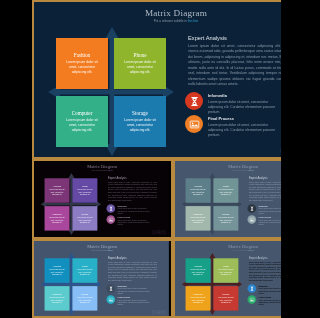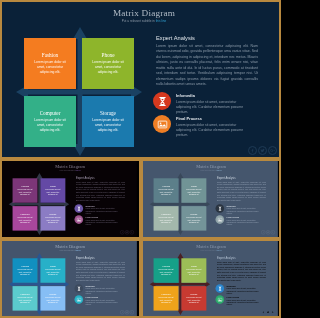--- a/index.html
+++ b/index.html
@@ -1,20 +1,20 @@
 <!DOCTYPE html>
 <html><head>
 <meta charset="utf-8">
 <style>
   html,body{margin:0;padding:0;background:#000;}
   body{width:281px;height:318px;overflow:hidden;font-family:"Liberation Sans",sans-serif;
        -webkit-font-smoothing:antialiased;}
   .page{position:relative;width:281px;height:318px;background:#000;overflow:hidden;}
 
-  .panel{position:absolute;overflow:hidden;box-sizing:border-box;border:2px solid #a3a3a3;}
+  .panel{position:absolute;overflow:hidden;box-sizing:border-box;border:2px solid #a3a3a3;margin-left:32px;}
   #hero{left:0;top:0;width:281px;height:159px;}
   #t1{left:0;top:159px;width:141px;height:80px;}
   #t2{left:141px;top:159px;width:140px;height:80px;}
   #t3{left:0;top:239px;width:141px;height:79px;}
   #t4{left:141px;top:239px;width:140px;height:79px;}
 
   
   .slide{position:absolute;left:0;top:0;width:281px;height:159px;
          transform-origin:0 0;}
   .sbg{position:absolute;inset:0;}

